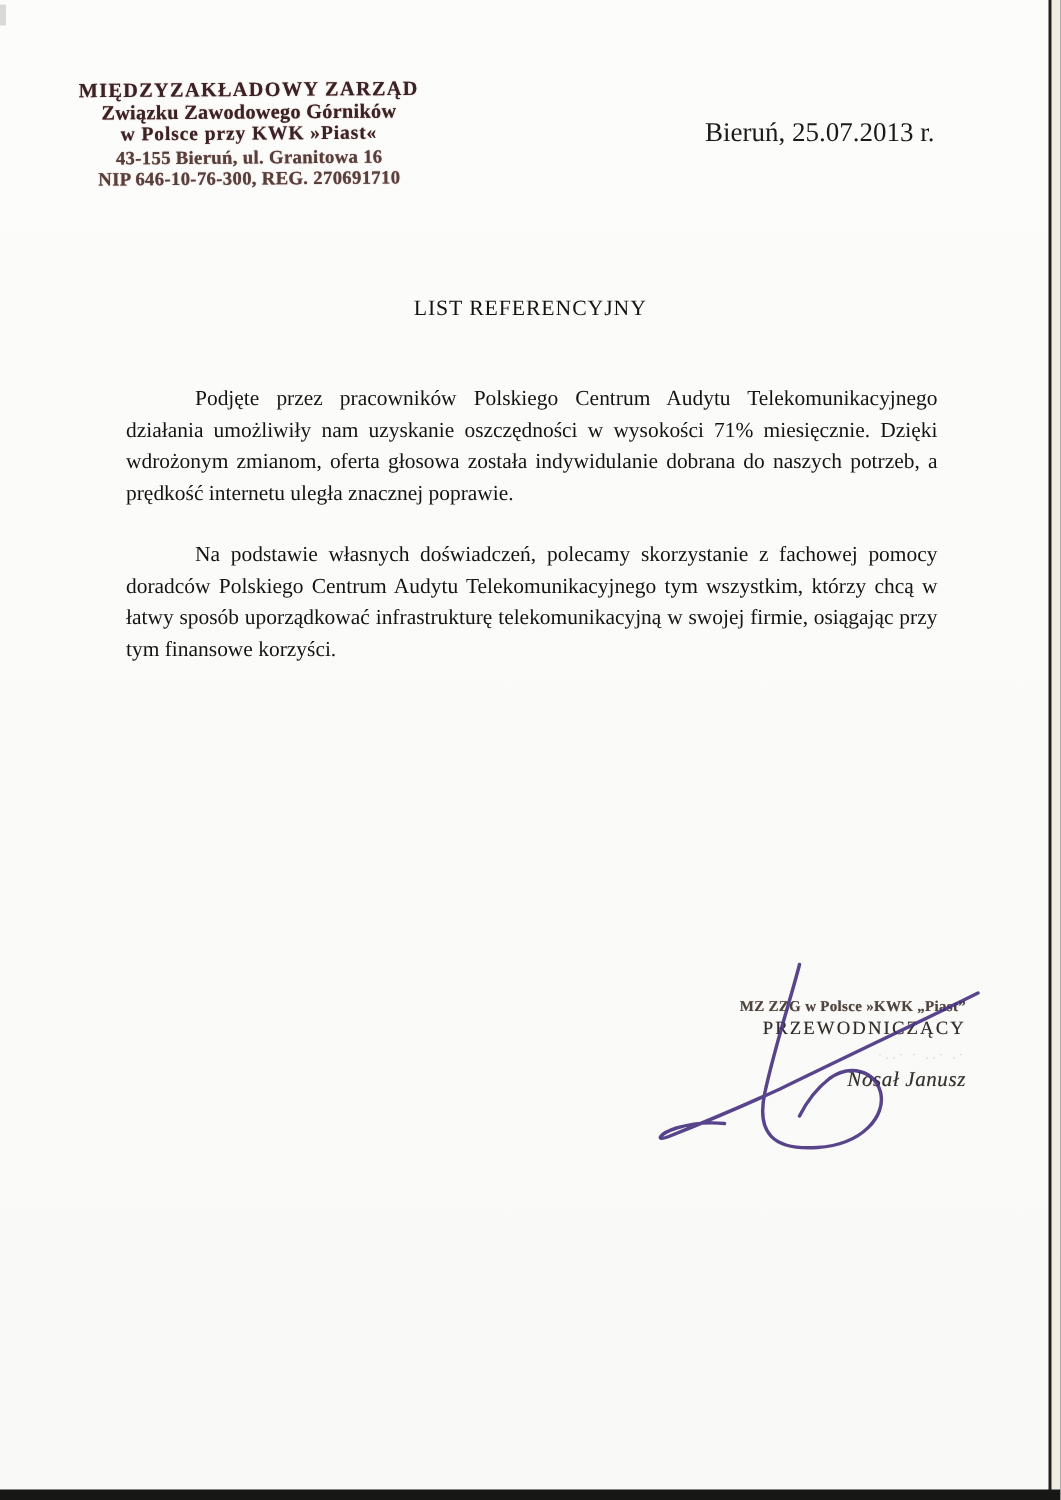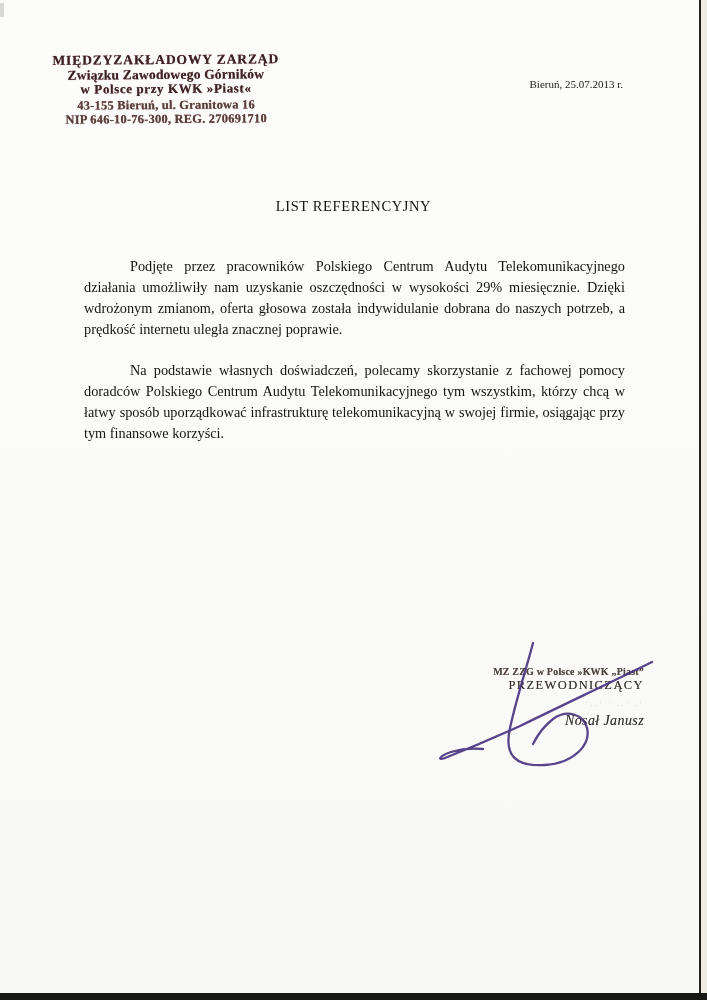--- a/index.html
+++ b/index.html
@@ -43,21 +43,21 @@
   }
   .lh-1 { font-size: 13.5px; font-weight: bold; letter-spacing: 0.9px; }
   .lh-2 { font-size: 13.5px; font-weight: bold; letter-spacing: 0.2px; }
   .lh-3 { font-size: 13px;   font-weight: bold; letter-spacing: 0.6px; }
   .lh-4 { font-size: 12.5px; font-weight: bold; color: #55403b; letter-spacing: 0.2px; margin-top: 1px; }
   .lh-5 { font-size: 12.5px; font-weight: bold; color: #55403b; letter-spacing: 0.2px; }
 
   
   .dateline {
     position: absolute; top: 78px; right: 84px;
-    font-size: 11px; color: #1a1a1a;
+    font-size: 18px; color: #1a1a1a;
   }
 
   
   .doc-title {
     position: absolute; top: 198px; left: 0; width: 100%;
     text-align: center;
     font-size: 14.5px; letter-spacing: 0.6px;
     color: #141414;
     font-family: Liberation Serif, serif;
   }
@@ -115,21 +115,21 @@
     <div class="lh-3">w Polsce przy KWK »Piast«</div>
     <div class="lh-4">43-155 Bieruń, ul. Granitowa 16</div>
     <div class="lh-5">NIP 646-10-76-300, REG. 270691710</div>
   </div>
 
   <div class="dateline">Bieruń, 25.07.2013 r.</div>
 
   <div class="doc-title">LIST REFERENCYJNY</div>
 
   <div class="body-text">
-    <p class="indent">Podjęte przez pracowników Polskiego Centrum Audytu Telekomunikacyjnego działania umożliwiły nam uzyskanie oszczędności w wysokości 29% miesięcznie. Dzięki wdrożonym zmianom, oferta głosowa została indywidulanie dobrana do naszych potrzeb, a prędkość internetu uległa znacznej poprawie.</p>
+    <p class="indent">Podjęte przez pracowników Polskiego Centrum Audytu Telekomunikacyjnego działania umożliwiły nam uzyskanie oszczędności w wysokości 71% miesięcznie. Dzięki wdrożonym zmianom, oferta głosowa została indywidulanie dobrana do naszych potrzeb, a prędkość internetu uległa znacznej poprawie.</p>
     <p class="indent">Na podstawie własnych doświadczeń, polecamy skorzystanie z fachowej pomocy doradców Polskiego Centrum Audytu Telekomunikacyjnego tym wszystkim, którzy chcą w łatwy sposób uporządkować infrastrukturę telekomunikacyjną w swojej firmie, osiągając przy tym finansowe korzyści.</p>
   </div>
 
   <div class="sig-block">
     <div class="sig-org">MZ ZZG w Polsce »KWK „Piast”</div>
     <div class="sig-role">PRZEWODNICZĄCY</div>
     <div class="sig-faint">˙··˙ ˙ ··˙ ·˙</div>
     <div class="sig-name">Nosał Janusz</div>
   </div>
 

